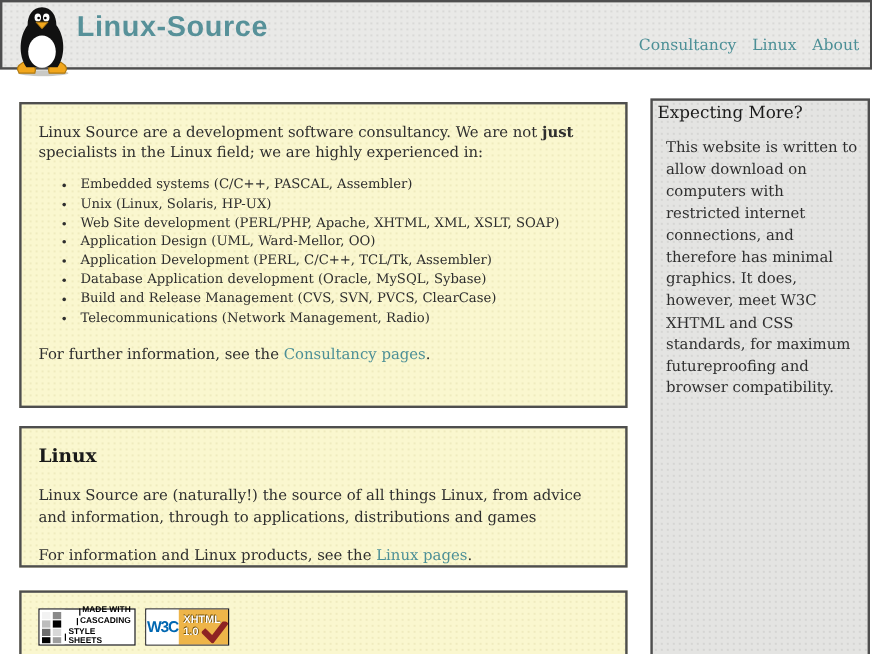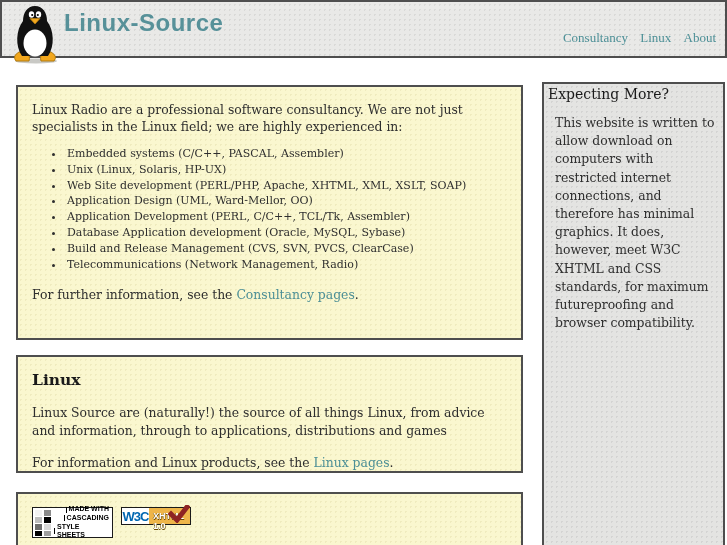--- a/index.html
+++ b/index.html
@@ -26,21 +26,21 @@
     background-color: #e9e9e7;
     border: 2px solid #4e4e4e;
   }
   .logo { position: absolute; left: 8px; top: 3px; display: block; }
   h1.site-title {
     position: absolute; left: 62px; top: 7px;
     font-family: "Liberation Sans", sans-serif;
     font-weight: bold; font-size: 24px; letter-spacing: 0.5px;
     color: #579199;
   }
-  nav.main-nav { position: absolute; right: 9px; bottom: 10px; font-size: 13px; font-family: Liberation Serif, serif; }
+  nav.main-nav { position: absolute; right: 9px; bottom: 10px; font-size: 13px; }
   nav.main-nav a {
     color: #4c8f96; text-decoration: none; margin-left: 9px; cursor: pointer;
   }
 
   
   .box {
     position: absolute; left: 16px; width: 507px;
     background-color: #faf7cf;
     border: 2px solid #4e4e4e;
     padding: 0 14px;
@@ -50,21 +50,21 @@
   .box3 { top: 492px; height: 70px; }
 
   .box h2 { font-size: 15.5px; font-weight: bold; color: #1a1a1a; margin-top: 11px; }
   .box2 h2 { margin-top: 13px; }
   .box p  { font-size: 12.4px; line-height: 17px; margin-top: 14px; }
   .box2 p { margin-top: 15px; line-height: 17.5px; }
   .box ul { margin: 11px 0 0 0; padding-left: 33px; }
   .box li { font-size: 11px; line-height: 15.8px; padding-left: 2px; }
   .boxfoot { margin-top: 13px; }
   a.text-link { color: #4c8f96; cursor: pointer; }
-  strong { font-weight: normal; }
+  strong { font-weight: bold; }
 
   
   aside.sidebar {
     position: absolute; left: 542px; top: 82px; width: 183px; height: 480px;
     background-color: #e4e4e2;
     border: 2px solid #4e4e4e;
   }
   aside.sidebar h3 { font-size: 14px; font-weight: normal; color: #1a1a1a; margin: 2px 0 0 4px; }
   aside.sidebar p  { font-size: 12.4px; line-height: 18.2px; margin: 12px 0 0 11px; width: 160px; }
 
@@ -78,21 +78,21 @@
   .css-lines {
     flex: 1; display: flex; flex-direction: column; justify-content: center;
     align-items: flex-end; padding-right: 3px;
     font-family: "Liberation Sans", sans-serif; font-weight: bold;
     font-size: 7px; line-height: 8.6px; color: #000;
   }
   .css-line { display: flex; align-items: center; }
   .tick { display: inline-block; width: 1px; height: 6px; background: #000; margin-right: 2px; }
 
   .w3c-badge {
-    width: 70px; height: 18px; border: 1px solid #1a1a1a;
+    width: 70px; height: 31px; border: 1px solid #1a1a1a;
     display: flex; align-items: stretch; background: #fff; cursor: pointer;
   }
   .w3c-left {
     width: 27px; display: flex; align-items: center; justify-content: center;
     font-family: "Liberation Sans", sans-serif; font-weight: bold; font-size: 13px;
     letter-spacing: -1px; color: #0067b1; background: #ffffff;
   }
   .w3c-right {
     flex: 1; background: #eeb549; position: relative;
     padding: 3px 0 0 4px;
@@ -122,21 +122,21 @@
   </a>
   <h1 class="site-title">Linux-Source</h1>
   <nav class="main-nav">
     <a>Consultancy</a>
     <a>Linux</a>
     <a>About</a>
   </nav>
 </header>
 
 <section class="box box1 ydots">
-  <p><span>Linux Radio are a professional software consultancy. We are not </span><strong>just</strong><span> specialists in the Linux field; we are highly experienced in:</span></p>
+  <p><span>Linux Source are a development software consultancy. We are not </span><strong>just</strong><span> specialists in the Linux field; we are highly experienced in:</span></p>
   <ul>
     <li>Embedded systems (C/C++, PASCAL, Assembler)</li>
     <li>Unix (Linux, Solaris, HP-UX)</li>
     <li>Web Site development (PERL/PHP, Apache, XHTML, XML, XSLT, SOAP)</li>
     <li>Application Design (UML, Ward-Mellor, OO)</li>
     <li>Application Development (PERL, C/C++, TCL/Tk, Assembler)</li>
     <li>Database Application development (Oracle, MySQL, Sybase)</li>
     <li>Build and Release Management (CVS, SVN, PVCS, ClearCase)</li>
     <li>Telecommunications (Network Management, Radio)</li>
   </ul>

